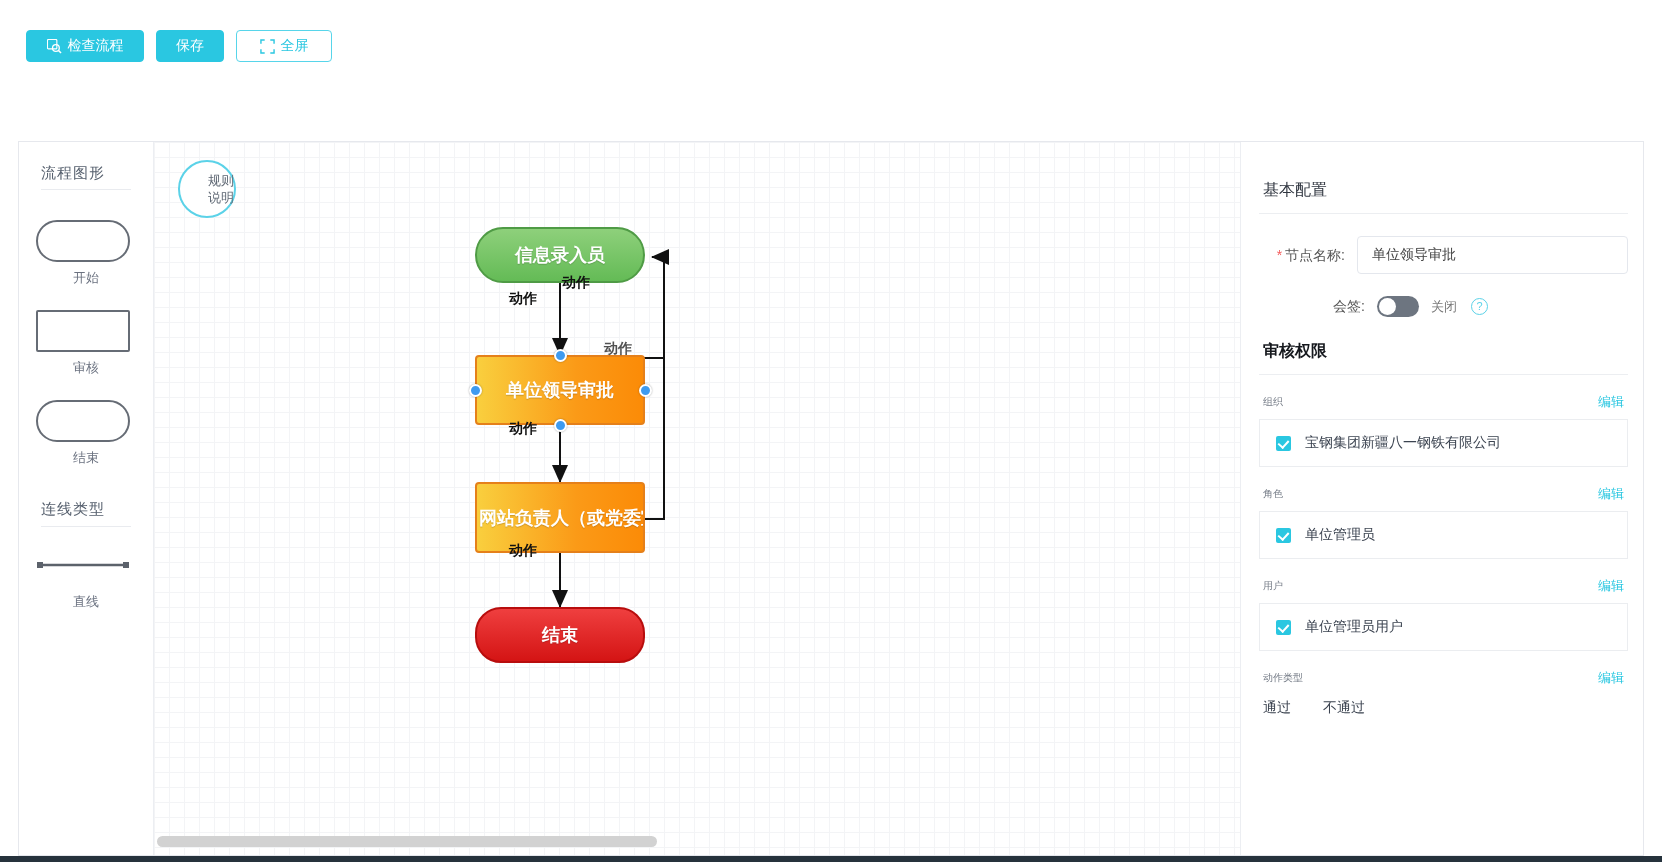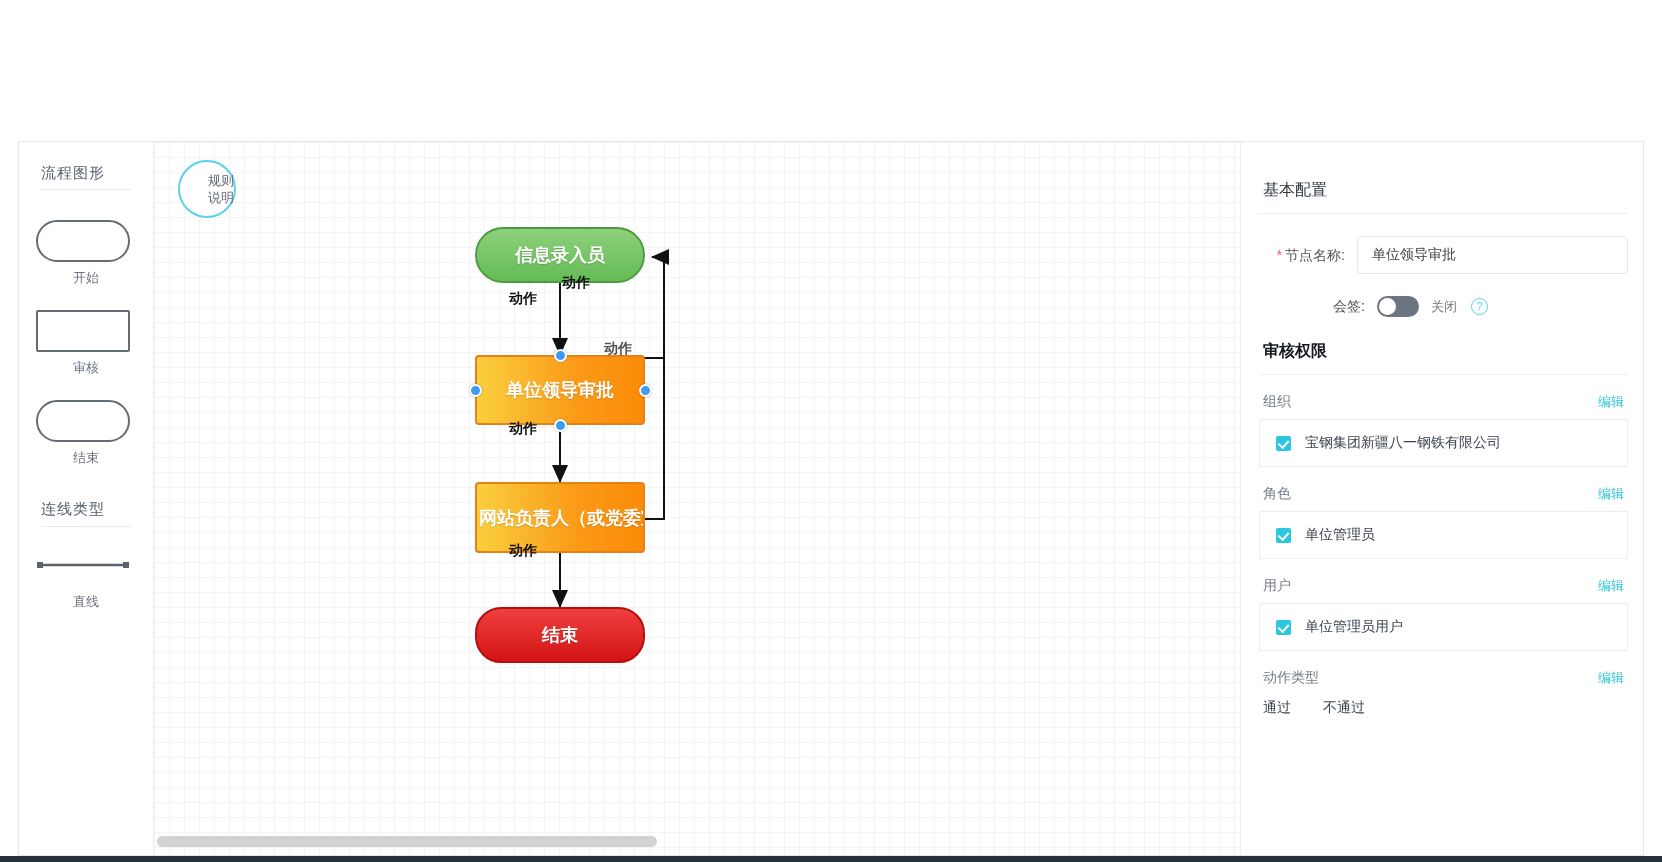--- a/index.html
+++ b/index.html
@@ -197,21 +197,21 @@
   .switch-state { font-size: 13px; color: #777; margin-left: 12px; }
   .help-dot {
     width: 17px; height: 17px; border: 1px solid #5bd2e8; border-radius: 50%;
     color: #5bd2e8; font-size: 11px; line-height: 15px; text-align: center;
     margin-left: 14px; cursor: pointer;
   }
   .perm-head {
     display: flex; align-items: center; justify-content: space-between;
     padding: 18px 22px 8px 22px;
   }
-  .perm-lbl { font-size: 14px; color: #747b86; text-align: center; }
+  .perm-lbl { font-size: 10px; color: #747b86; text-align: center; }
   .perm-edit { font-size: 13px; color: #2ac7e1; cursor: pointer; }
   .perm-box {
     margin: 0 18px; border: 1px solid #ebedf0; border-radius: 0;
     min-height: 48px; display: flex; align-items: center; padding: 0 16px;
   }
   .cbx {
     width: 15px; height: 15px; border-radius: 2px; background: #2ac7e1;
     position: relative; margin-right: 14px; cursor: pointer; flex: none;
   }
   .cbx::after {
@@ -225,20 +225,45 @@
   .bottom-strip {
     position: absolute; left: 0; bottom: 0; width: 1662px; height: 6px;
     background: #26323c;
   }
 </style>
 </head>
 <body>
 
 <div class="app">
 
+  <div class="toolbar">
+    <div class="btn btn-primary" id="btn-check">
+      <span class="ico">
+        <svg width="15" height="15" viewBox="0 0 16 16">
+          <rect x="0.5" y="0.5" width="10" height="10" rx="1" fill="none" stroke="#fff" stroke-width="1.2"></rect>
+          <circle cx="9.5" cy="9.5" r="3.6" fill="none" stroke="#fff" stroke-width="1.4"></circle>
+          <line x1="12.3" y1="12.3" x2="15" y2="15" stroke="#fff" stroke-width="1.6"></line>
+        </svg>
+      </span>
+      <span>检查流程</span>
+    </div>
+
+    <div class="btn btn-primary" id="btn-save">
+      <span>保存</span>
+    </div>
+
+    <div class="btn btn-ghost" id="btn-full">
+      <span class="ico">
+        <svg width="15" height="15" viewBox="0 0 16 16">
+          <path d="M1 5V1h4M11 1h4v4M15 11v4h-4M5 15H1v-4" fill="none" stroke="#2ac7e1" stroke-width="1.5"></path>
+        </svg>
+      </span>
+      <span>全屏</span>
+    </div>
+  </div>
 
   <div class="formrow">
     <div class="inp" id="flow-name">发文流程</div>
 
     <div class="lbl" id="lbl-scene">应用场景:</div>
 
     <div class="inp" id="scene-select">
       <span>内容</span>
       <span id="scene-arrow"></span>
     </div>

